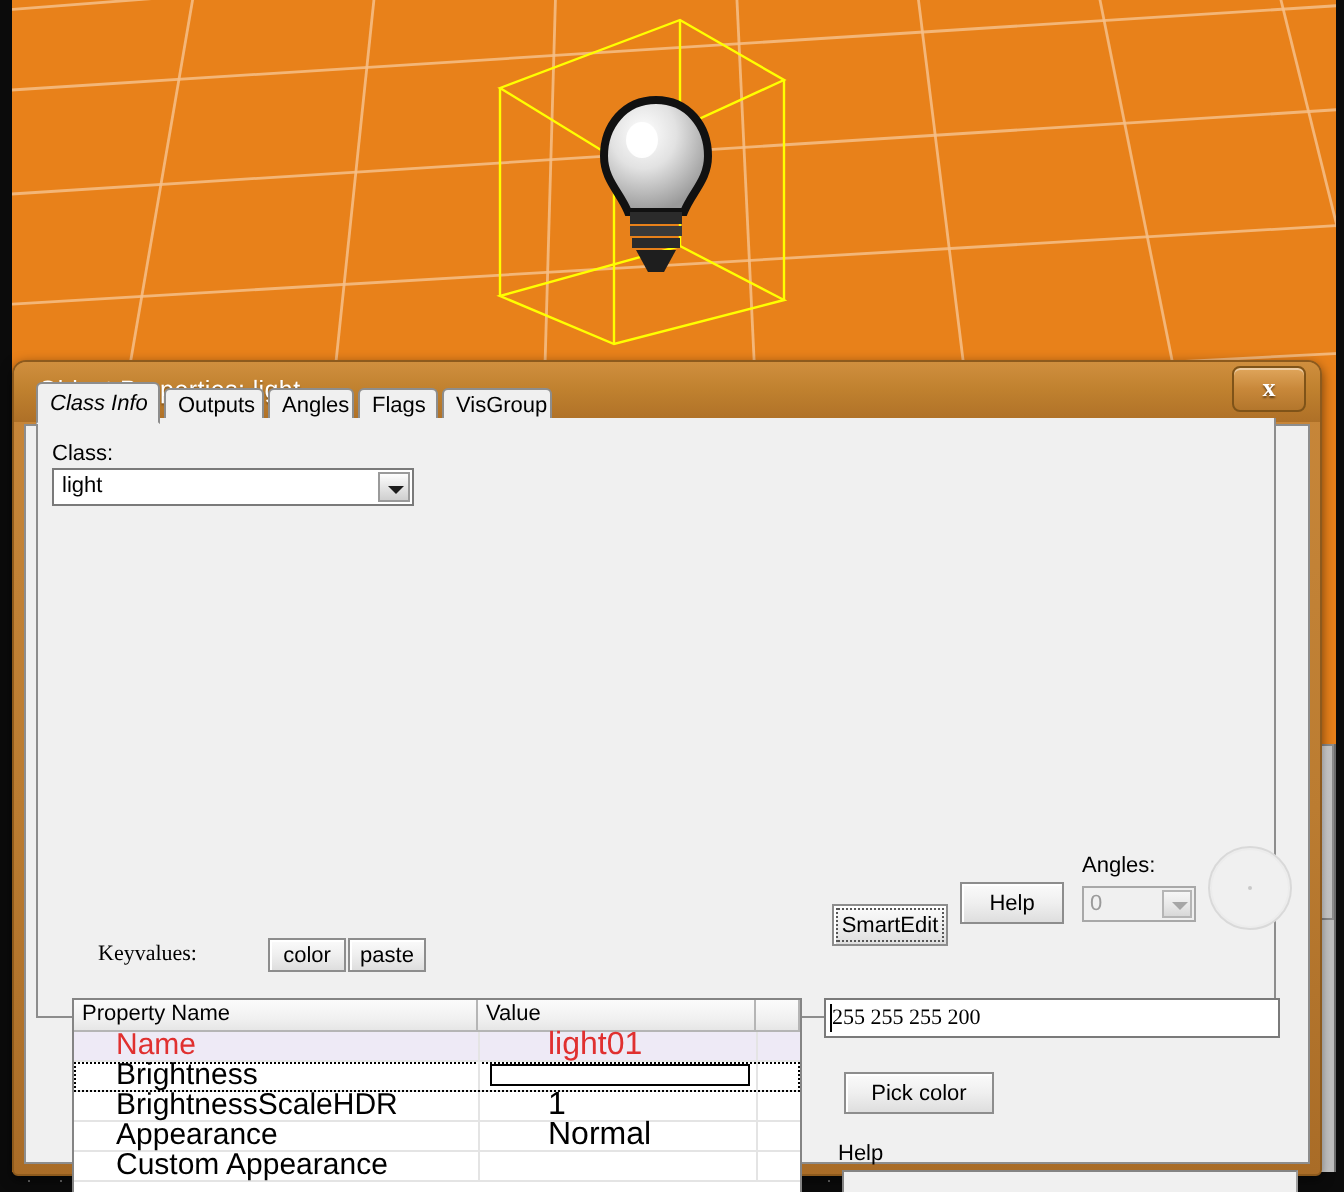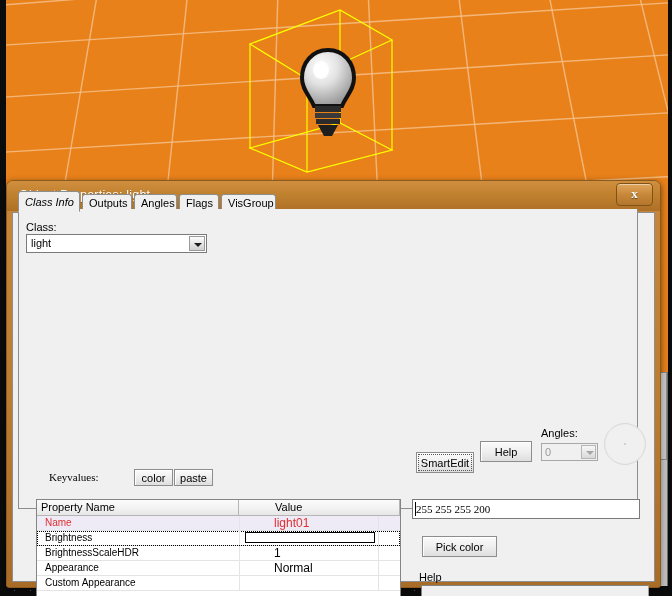--- a/index.html
+++ b/index.html
@@ -267,29 +267,29 @@
     position: relative;
   }
   .prow {
     position: relative;
     height: 14px;
     border-bottom: 1px solid #e4e4e4;
     background: #fff;
   }
   .prow.selected { background: #eeeaf6; }
   .prow .pname {
-    position:absolute; left:8px; top:0px;
-    font-size:10px; color:#000; white-space:nowrap;
+    position:absolute; left:21px; top:0px;
+    font-size:15px; color:#000; white-space:nowrap;
     line-height:14px;
     text-align:right;
   }
   .prow.selected .pname { color:#e03030; }
   .prow .pval {
     position:absolute; left:206px; top:0px;
-    font-size:12px; color:#000; white-space:nowrap;
+    font-size:16px; color:#000; white-space:nowrap;
     line-height:14px;
     padding-left:31px;
   }
   .prow.selected .pval { color:#e03030; }
   .prow .colsep1 { position:absolute; left:202px; top:0; bottom:0; width:1px; background:#e4e4e4; }
   .prow .colsep2 { position:absolute; left:341px; top:0; bottom:0; width:1px; background:#e4e4e4; }
   .prow .editbox {
     position:absolute; left:208px; top:1px; width:130px; height:11px;
     background:#fff; border:1px solid #000; box-sizing:border-box;
   }
@@ -468,21 +468,21 @@
         <div class="caret"></div>
       </div>
   </div>
   <div id="angle-dial">
       <div class="center"></div>
     </div>
 
   <div id="proplist">
     <div id="prop-header">
         <div class="hcell" style="left: 0px; width: 202px;">Property Name</div>
-        <div class="hcell" style="left: 202px; width: 139px; margin-left: 32px;">Value</div>
+        <div class="hcell" style="left: 202px; width: 139px;">Value</div>
         <div class="hcell" style="left: 341px; width: 22px;"></div>
       </div>
     <div id="prop-rows">
         <div class="prow selected">
           <div class="pname">Name</div>
           <div class="colsep1"></div>
           <div class="colsep2"></div>
           <div class="pval">light01</div>
         </div>
         <div class="prow editing">

